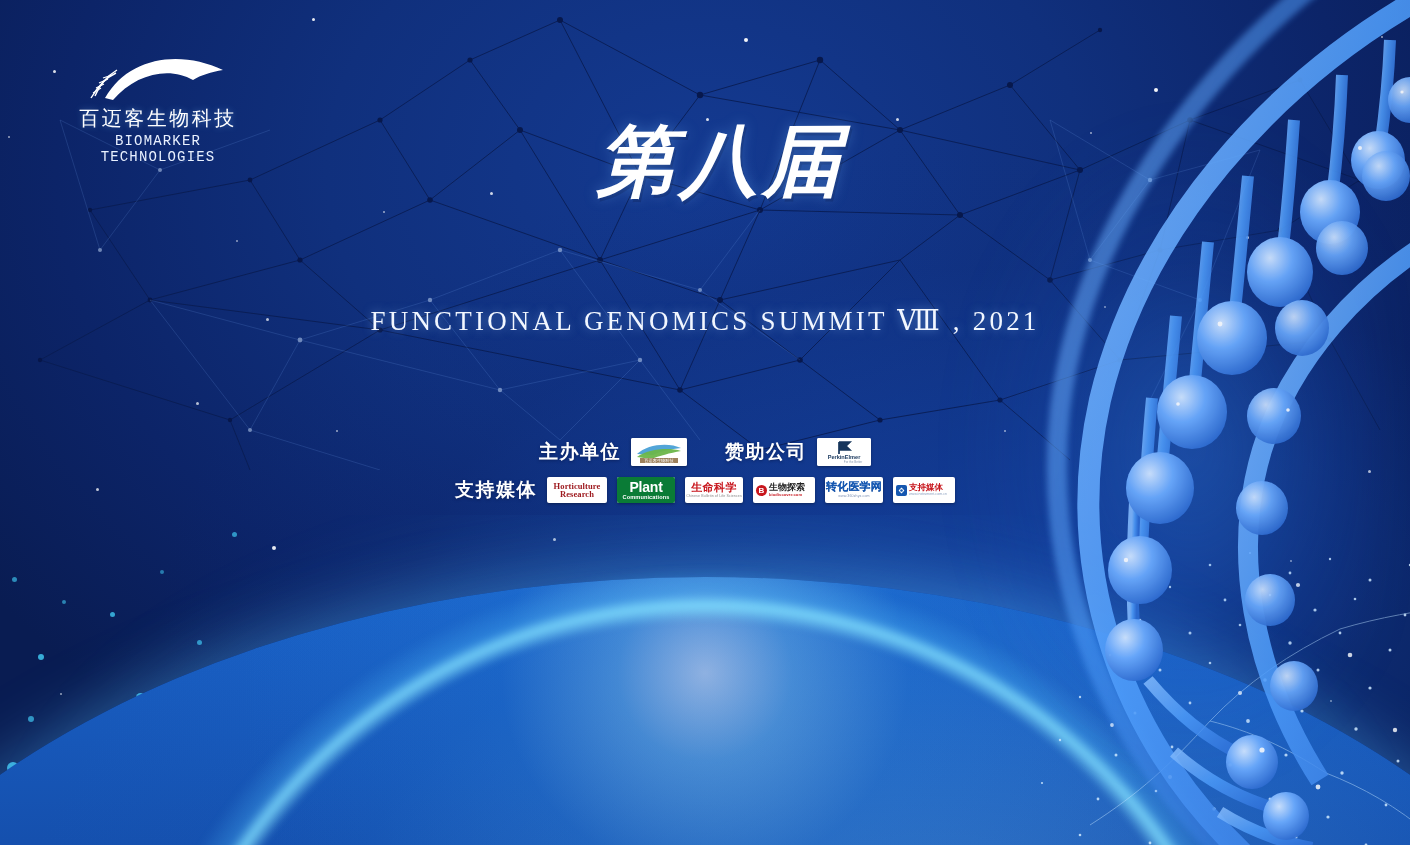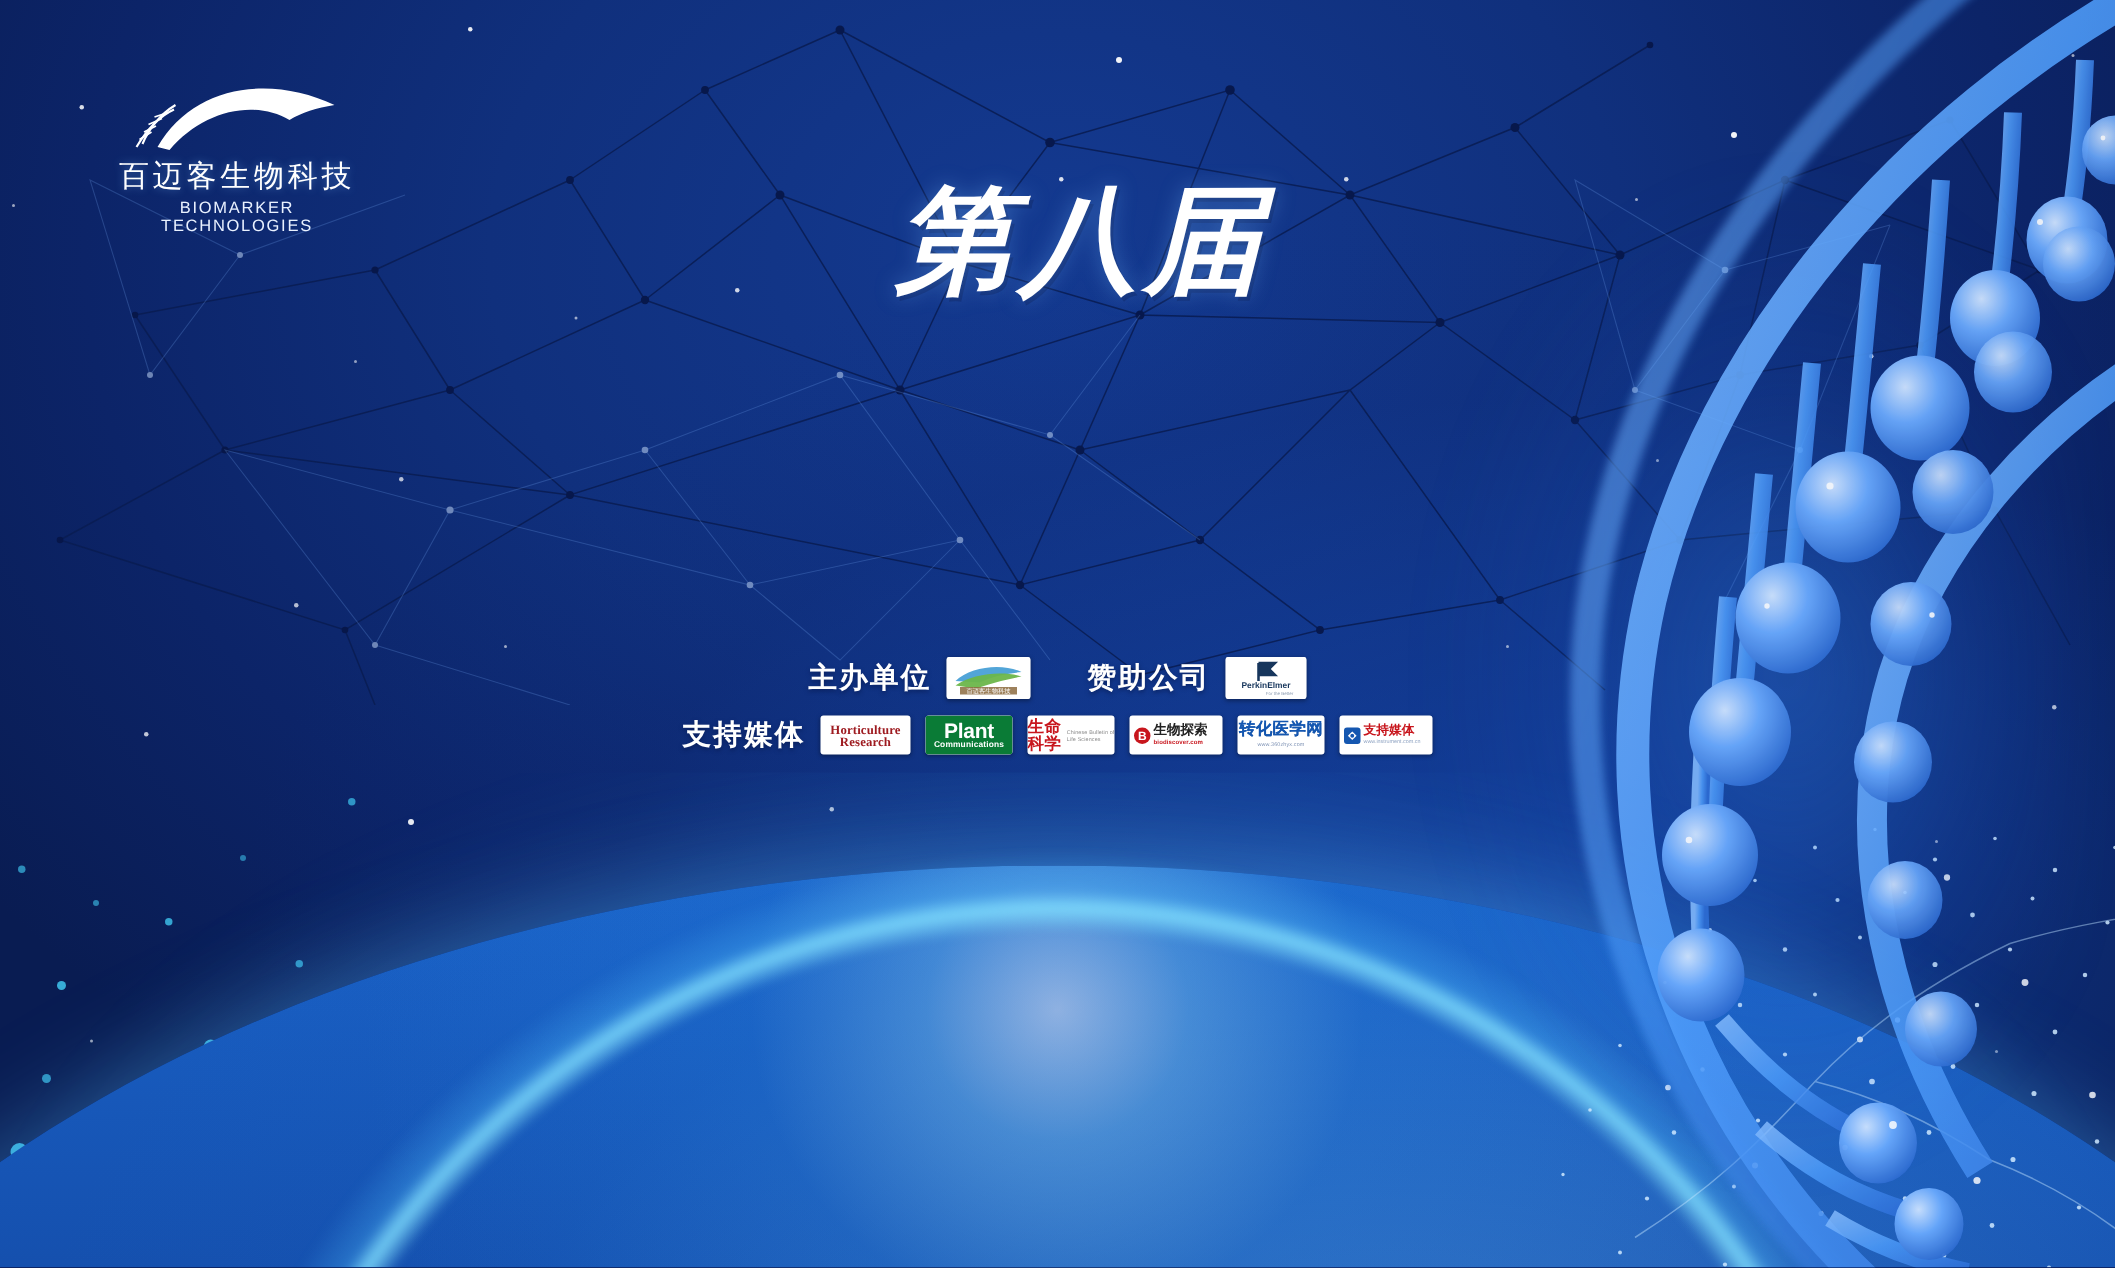--- a/index.html
+++ b/index.html
@@ -55,21 +55,21 @@
     filter:blur(20px); }
 
   
   .content { position:absolute; inset:0; }
 
   
   .logo { position:absolute; left:68px; top:48px; width:180px; text-align:center; }
   .logo-mark { width:150px; height:56px; margin:0 auto 2px; display:block; }
   .logo-cn { color:#fff; font-size:20px; letter-spacing:2.5px; line-height:1.2;
              font-family:"Liberation Sans", sans-serif; font-weight:400; text-shadow:0 0 6px rgba(120,190,255,.45); }
-  .logo-en { color:#e9f1ff; font-size:11px; letter-spacing:1.15px; margin-top:3px; }
+  .logo-en { color:#e9f1ff; font-size:14px; letter-spacing:1.15px; margin-top:3px;font-family:Liberation Mono, monospace; }
 
   
   .head1 { position:absolute; left:0; right:0; top:122px; text-align:center;
     color:#fff; font-size:78px; font-weight:bold; font-style:italic;
     letter-spacing:5px; line-height:1;
     font-family:"DejaVu Sans","Liberation Sans", sans-serif;
     text-shadow:0 0 14px rgba(120,190,255,.35), 2px 3px 0 rgba(8,26,80,.35);margin-left:33px; }
   .head2 { position:absolute; left:0; right:0; top:213px; text-align:center;
     color:#fff; font-size:82px; font-weight:bold; font-style:italic;
     letter-spacing:1px; line-height:1;
@@ -110,21 +110,21 @@
              justify-content:center; line-height:1.0; }
   .hr-logo span { color:#9e1b20; font-family:"Liberation Serif","DejaVu Serif", serif;
                   font-weight:bold; font-size:8.5px; letter-spacing:.1px; }
 
   .pc-logo { width:58px; height:26px; background:#0a7b36; display:flex; flex-direction:column;
              align-items:center; justify-content:center; padding:1px 2px; }
   .pc-logo .pc1 { color:#fff; font-weight:bold; font-size:14px; line-height:1;
                   font-family:"Liberation Sans", sans-serif; letter-spacing:-.2px; }
   .pc-logo .pc2 { color:#fff; font-weight:bold; font-size:5.6px; line-height:1.1; letter-spacing:.1px; }
 
-  .smt { width:58px; height:26px; display:flex; flex-direction:row; align-items:center;
+  .smt { width:58px; height:26px; display:flex; flex-direction:column; align-items:center;
          justify-content:center; }
   .smt .t1 { color:#c8161d; font-weight:bold; font-size:11px; line-height:1;
              font-family:"DejaVu Sans","Liberation Sans", sans-serif; letter-spacing:.4px; }
   .smt .t2 { color:#8a8a8a; font-size:3.6px; line-height:1.3; letter-spacing:.1px; margin-top:1px; }
 
   .bd { width:62px; height:26px; display:flex; align-items:center; gap:2px; padding:0 3px; }
   .bd .mark { width:11px; height:11px; border-radius:50%; background:#c8161d; color:#fff;
               font-size:8px; font-weight:bold; display:flex; align-items:center; justify-content:center;
               flex:0 0 auto; }
   .bd .txtw { display:flex; flex-direction:column; line-height:1; }
@@ -456,20 +456,21 @@
         <path d="M22 50 C46 8, 98 2, 140 22 C128 24, 118 27, 110 32 C86 18, 52 26, 30 52 Z" fill="#ffffff"></path>
         <path d="M12 48 C16 38, 24 28, 34 22" stroke="#ffffff" stroke-width="1.4" fill="none"></path>
         <path d="M8 50 C14 40, 22 30, 33 25" stroke="#ffffff" stroke-width="1.4" fill="none"></path>
         <path d="M10 45 L18 40 M13 40 L21 36 M16 35 L25 31 M20 30 L29 27" stroke="#ffffff" stroke-width="1.2"></path>
       </svg>
       <div class="logo-cn">百迈客生物科技</div>
       <div class="logo-en">BIOMARKER TECHNOLOGIES</div>
     </div>
 
     <div class="head1">第八届</div>
+    <div class="head-en">FUNCTIONAL  GENOMICS  SUMMIT  Ⅷ , 2021</div>
 
 
     <div class="prow prow1">
       <span class="plabel">主办单位</span>
       <span class="lbox lg-bmk">
         <svg viewBox="0 0 56 28" width="56" height="28">
           <rect width="56" height="28" fill="#ffffff"></rect>
           <path d="M6 16 C16 6, 38 4, 50 10 C40 11, 30 13, 22 17 Z" fill="#3f9bd4" opacity=".9"></path>
           <path d="M6 19 C17 11, 38 9, 50 13 C39 15, 28 18, 20 21 Z" fill="#6cb64a" opacity=".95"></path>
           <rect x="9" y="20" width="38" height="5" fill="#8c6b3f" opacity=".85"></rect>

